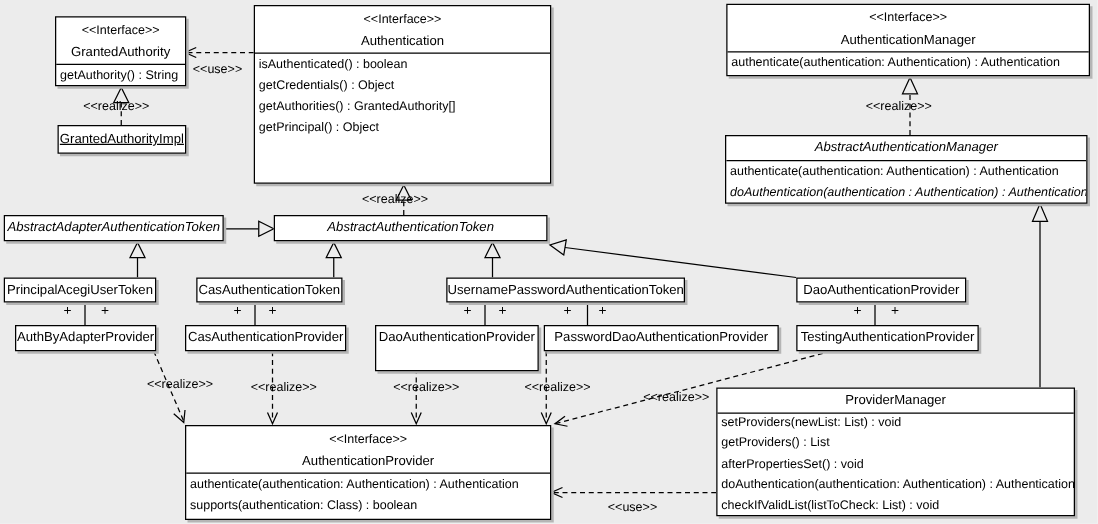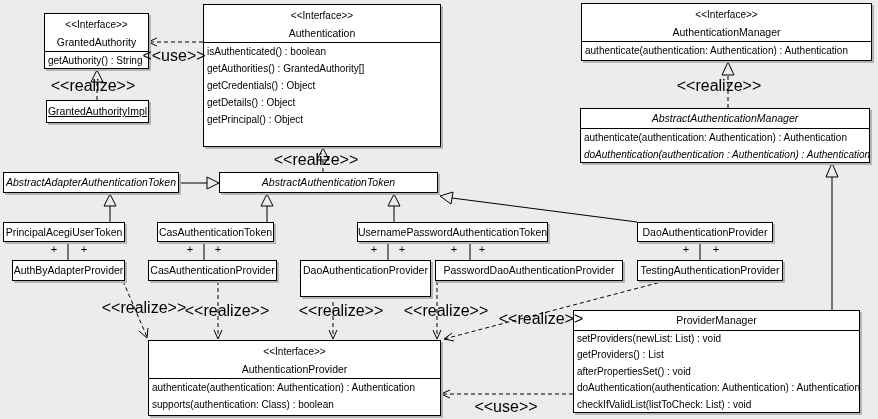--- a/index.html
+++ b/index.html
@@ -21,21 +21,21 @@
   .hdr1 .cname { line-height:19px; }
   .nbox { text-align:center; }
   .nbox .cname { line-height:18px; }
   .nbox.tall .cname { line-height:19px; }
   .nbox.xtall .cname { line-height:21px;text-decoration:underline; }
   .methods { border-top:1px solid #000; }
   .m { font-size:10px; line-height:17px; padding-left:3px; white-space:nowrap; }
   .pm .m { line-height:16.4px; }
   .it { font-style:italic; }
   .lbl {
-    position:absolute; font-size:16px; line-height:10px;
+    position:absolute; font-size:10px; line-height:10px;
     transform:translateX(-50%); white-space:nowrap;
   }
   .plus {
     position:absolute; font-size:11px; line-height:10px;
     transform:translateX(-50%);
   }
 </style>
 </head>
 <body>
 
@@ -106,23 +106,22 @@
     <div class="cname">GrantedAuthorityImpl</div>
   </div>
 
   <div class="box" style="left:203px;top:4px;width:238px;height:143px">
     <div class="hdr">
       <div class="stereo">&lt;&lt;Interface&gt;&gt;</div>
       <div class="cname">Authentication</div>
     </div>
     <div class="methods">
       <div class="m">isAuthenticated() : boolean</div>
+      <div class="m">getCredentials() : Object</div>
       <div class="m">getAuthorities() : GrantedAuthority[]</div>
-      <div class="m">getCredentials() : Object</div>
-      <div class="m">getDetails() : Object</div>
       <div class="m">getPrincipal() : Object</div>
     </div>
   </div>
 
   <div class="box" style="left:581px;top:3px;width:291px;height:58px">
     <div class="hdr">
       <div class="stereo">&lt;&lt;Interface&gt;&gt;</div>
       <div class="cname">AuthenticationManager</div>
     </div>
     <div class="methods">

